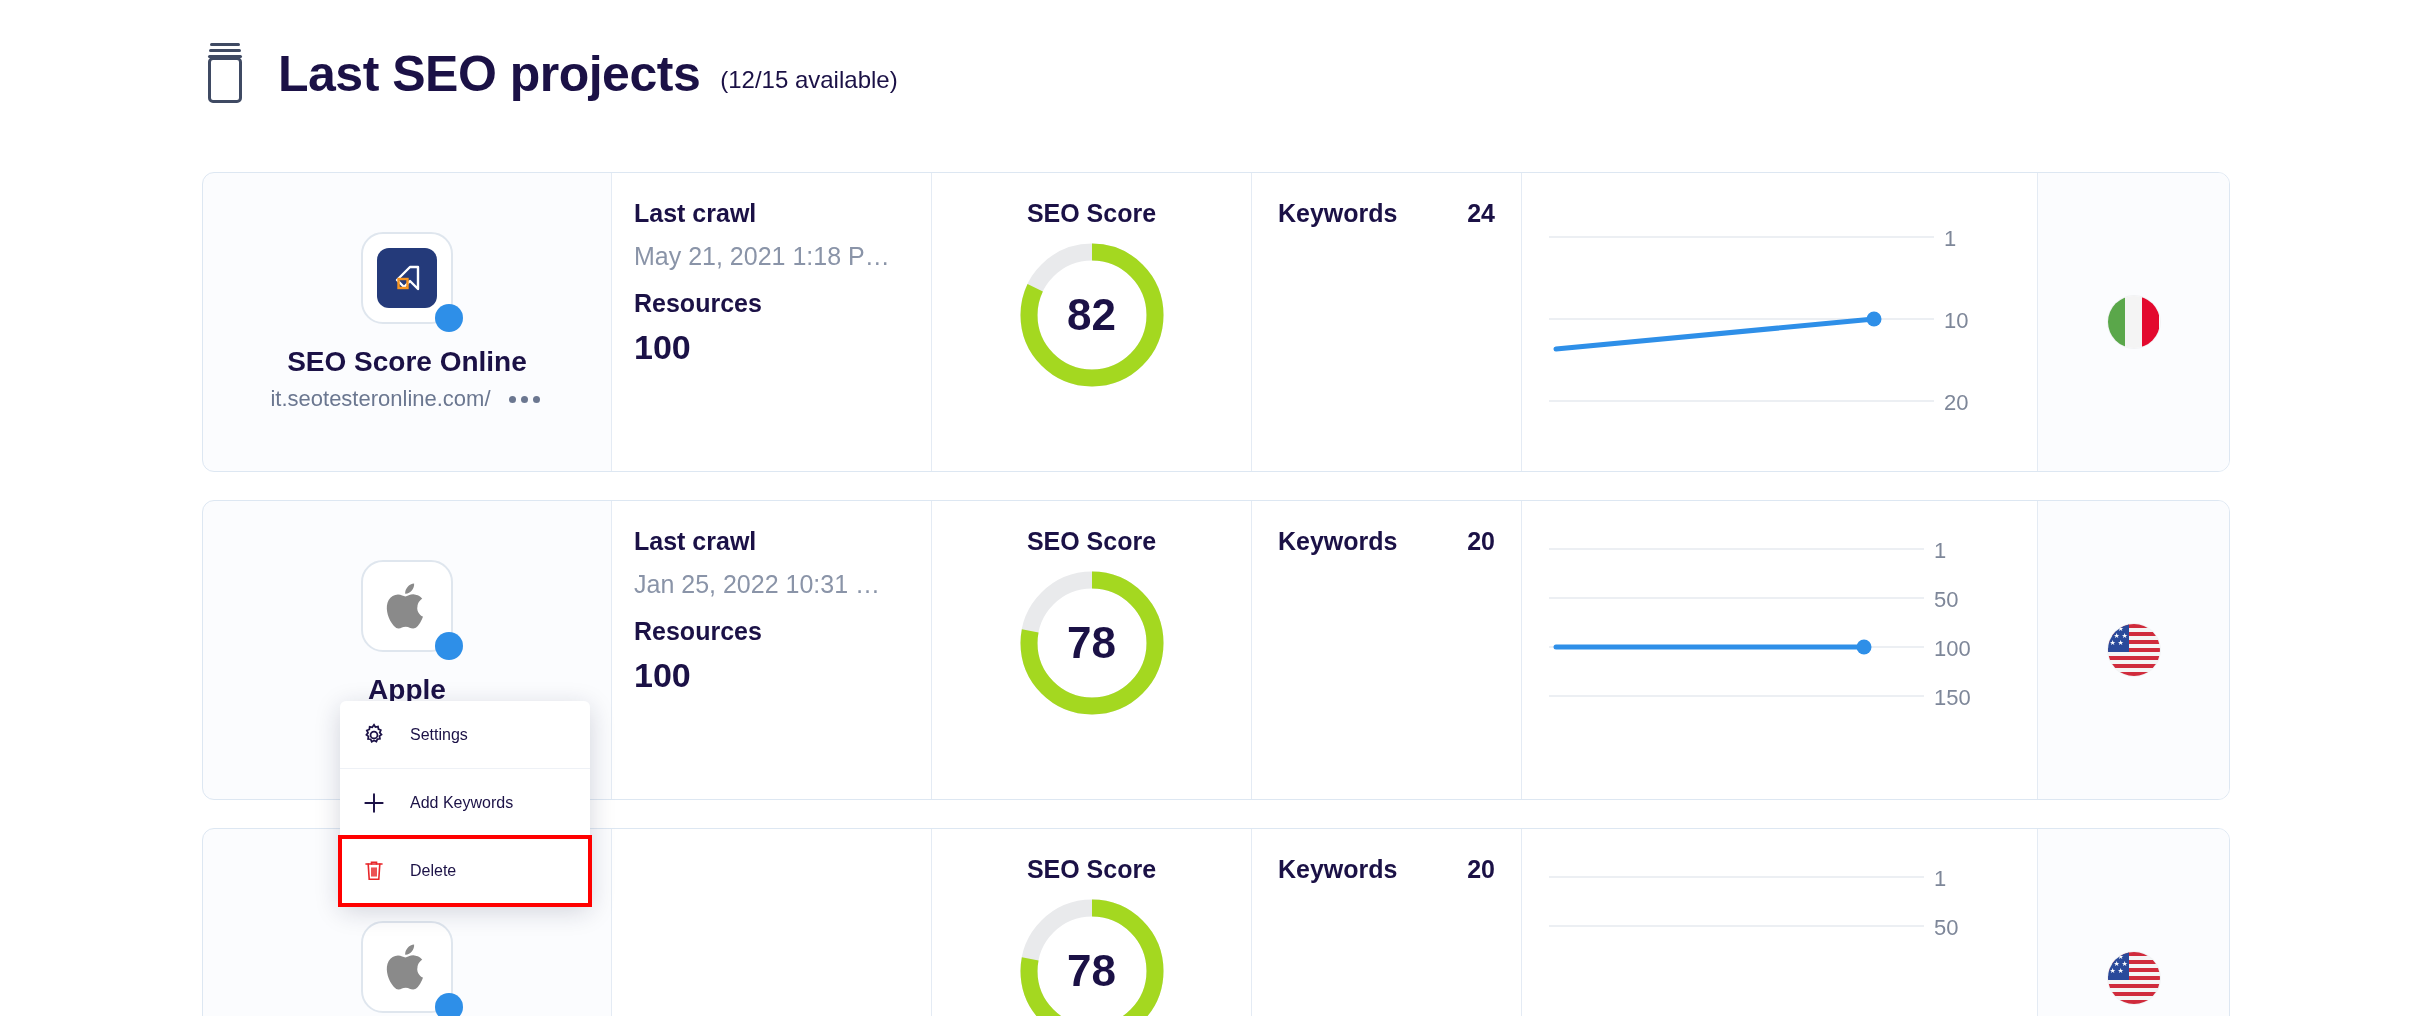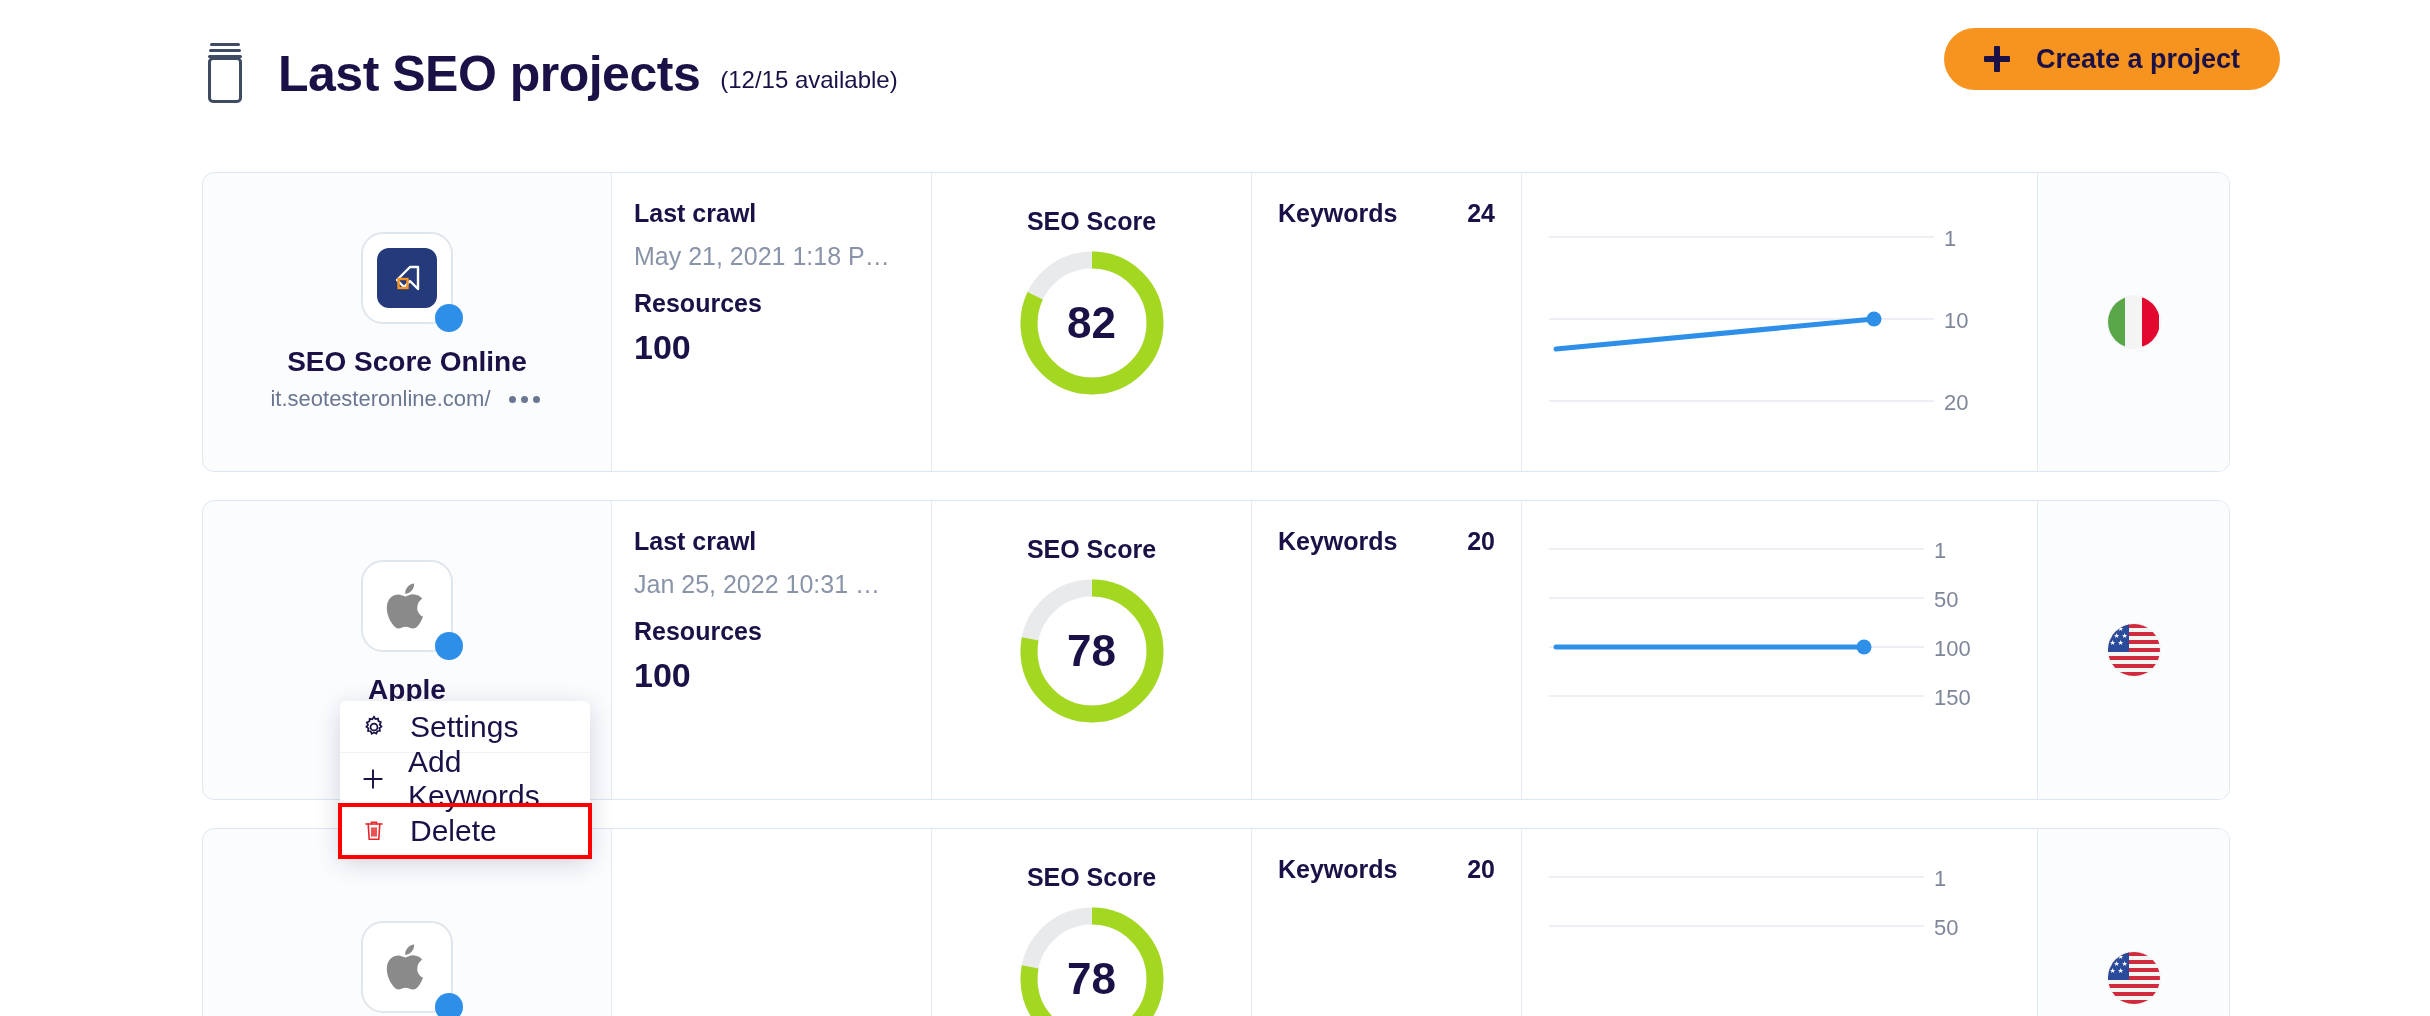--- a/index.html
+++ b/index.html
@@ -99,21 +99,21 @@
   .project-url-row { display: flex; align-items: center; gap: 14px; margin-top: 8px; }
   .project-url { font-size: 22px; color: #6b7790; white-space: nowrap; }
   .dots-btn { display: flex; gap: 5px; align-items: center; cursor: pointer; padding: 4px; }
   .dots-btn i { width: 7px; height: 7px; border-radius: 50%; background: #6b7790; display: block; }
 
   .lbl-strong { font-size: 25px; font-weight: bold; color: #1b1146; white-space: nowrap; }
   .val-muted { font-size: 25px; color: #8a94a8; margin-top: 14px; white-space: nowrap; }
   .val-big { font-size: 34px; font-weight: bold; color: #1b1146; margin-top: 10px; }
   .crawl-resources { margin-top: 18px; }
 
-  .score-title { font-size: 25px; font-weight: bold; color: #1b1146; margin-bottom: 12px; margin-top: 8px; }
+  .score-title { font-size: 25px; font-weight: bold; color: #1b1146; margin-bottom: 12px; }
   .donut { position: relative; width: 150px; height: 150px; }
   .donut svg { transform: rotate(-90deg); display: block; }
   .donut .score-val {
     position: absolute; inset: 0; display: flex; align-items: center; justify-content: center;
     font-size: 44px; font-weight: bold; color: #1b1146;
   }
 
   .kw-head { display: flex; justify-content: space-between; align-items: flex-start; }
   .kw-count { font-size: 25px; font-weight: bold; color: #1b1146; }
 
@@ -137,22 +137,22 @@
 
   
   .context-menu {
     position: absolute; left: 340px; top: 701px; width: 250px;
     background: #fff; border-radius: 6px;
     box-shadow: 0 6px 26px rgba(20,30,60,0.18);
     z-index: 50; overflow: visible;
   }
   .menu-item {
     display: flex; align-items: center; gap: 22px;
-    height: 52px; padding: 0 20px; cursor: pointer;
-    font-size: 30px; color: #1b1146;
+    height: 68px; padding: 0 20px; cursor: pointer;
+    font-size: 16px; color: #1b1146;
     border-bottom: 1px solid #eef1f6;
   }
   .menu-item:last-child { border-bottom: none; }
   .menu-item .mi-icon { width: 28px; display: flex; justify-content: center; align-items: center; }
   .menu-item.danger-highlight {
     outline: 4px solid #ff0000; outline-offset: -2px;
   }
 </style>
 </head>
 <body>
@@ -164,24 +164,20 @@
       <div class="book-icon">
         <div class="bk-line l1"></div>
         <div class="bk-line l2"></div>
         <div class="bk-line l3"></div>
         <div class="bk-body"></div>
       </div>
       <div class="page-title">Last SEO projects</div>
       <div class="page-subtitle">(12/15 available)</div>
     </div>
 
-    <div class="create-btn">
-      <span class="plus"></span>
-      <span class="lbl">Create a project</span>
-    </div>
   </div>
 
   <div class="rows">
 
     <div class="project-row">
       <div class="cell c-info">
         <div class="logo-wrap">
           <div class="logo-tile">
             <div class="sto-mark">
               <svg width="38" height="38" viewBox="0 0 38 38">

